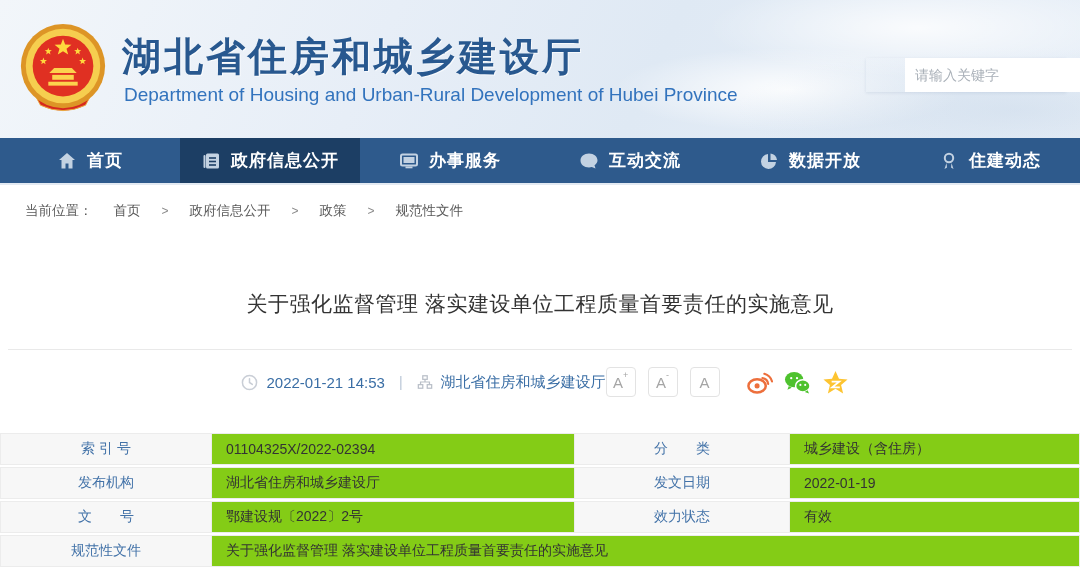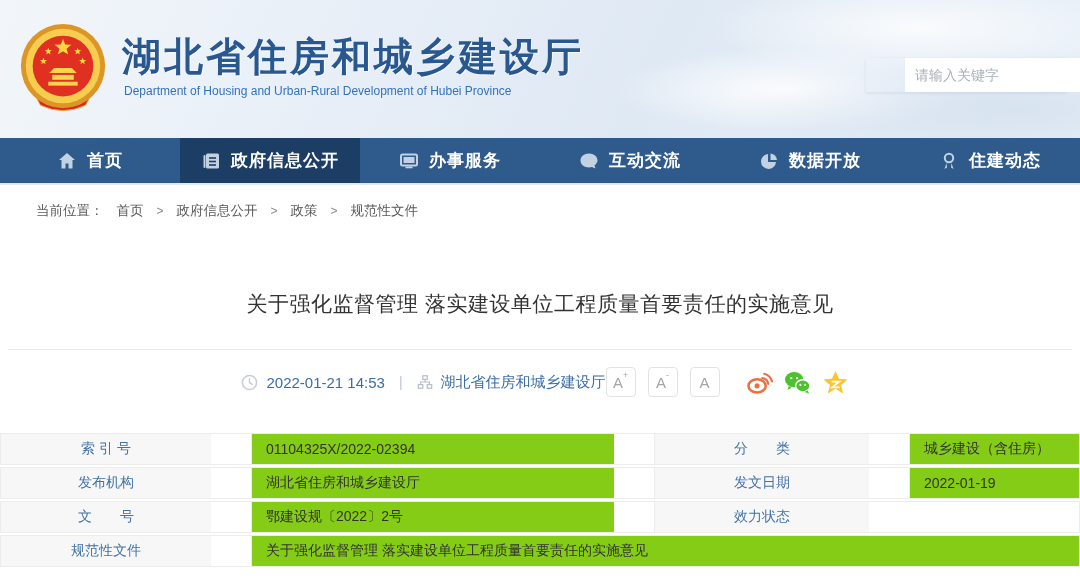--- a/index.html
+++ b/index.html
@@ -11,38 +11,38 @@
     background:linear-gradient(115deg,#f2f6fa 0%,#e7eef7 35%,#dfe9f4 60%,#e9f0f8 100%); }
   .header::before { content:""; position:absolute; right:0; top:0; width:60%; height:100%;
     background:
       radial-gradient(ellipse 300px 70px at 75% 20%, rgba(255,255,255,.8), rgba(255,255,255,0) 70%),
       radial-gradient(ellipse 400px 90px at 90% 80%, rgba(186,205,226,.35), rgba(255,255,255,0) 70%),
       radial-gradient(ellipse 250px 60px at 55% 65%, rgba(255,255,255,.9), rgba(255,255,255,0) 70%);
     pointer-events:none; }
   .emblem { position:absolute; left:16px; top:22px; width:94px; height:94px; }
   .site-title { position:absolute; left:122px; top:30px; font-size:39px; font-weight:bold;
     color:#28588f; letter-spacing:3px; text-shadow:1px 1px 0 rgba(255,255,255,.7); }
-  .site-subtitle { position:absolute; left:124px; top:84px; font-size:12px; color:#3273bd; }
+  .site-subtitle { position:absolute; left:124px; top:84px; font-size:19px; color:#3273bd; }
   .search-box { position:absolute; right:14px; top:58px; width:200px; height:34px; display:flex;
     box-shadow:0 1px 3px rgba(60,90,130,.12);padding-left:39px; }
   .search-box input { flex:1; border:none; outline:none; padding:0 10px; font-size:14px;
     color:#333; background:#fff; }
   .search-box input::placeholder { color:#a9b0b8; }
   .search-btn { width:34px; height:34px; border:none; background:#f7a62e; cursor:pointer;
     display:flex; align-items:center; justify-content:center; }
 
   
   .nav { height:47px; background:#2e5a8c; display:flex; border-bottom:2px solid #e3eaf2; }
   .nav-item { flex:1; display:flex; align-items:center; justify-content:center; gap:10px;
     color:#fff; font-size:17px; font-weight:bold; cursor:pointer; letter-spacing:1px; }
   .nav-item.active { background:#1c3e64; }
   .nav-item svg { width:20px; height:20px; }
 
   
-  .breadcrumb { margin:17px 0 0 36px; font-size:13.5px; color:#595959; display:flex; gap:13px;
+  .breadcrumb { margin:17px 0 0 25px; font-size:13.5px; color:#595959; display:flex; gap:21px;
     align-items:center; }
   .breadcrumb a { color:#595959; text-decoration:none; cursor:pointer; }
   .crumb-sep { color:#8a8a8a; font-size:12px; }
 
   
   .article-title { margin-top:70px; text-align:center; font-size:21px; color:#333;
     font-weight:500; letter-spacing:.5px; }
   .divider { margin:31px 8px 0 8px; border:none; border-top:1px solid #e9e9e9; }
   .meta-row { margin:17px 14px 0 14px; display:flex; align-items:center; justify-content:center; }
   .meta-left { display:flex; align-items:center; gap:8px; font-size:15px; color:#3a6ea5;
@@ -50,21 +50,21 @@
   .meta-sep { color:#b9c6d6; margin:0 6px; font-size:14px; }
   .meta-right { display:flex; align-items:center; gap:12px; }
   .font-btn { width:30px; height:30px; border:1px solid #e3e3e3; border-radius:4px; background:#fff;
     color:#a5a5a5; font-size:15px; cursor:pointer; line-height:1; position:relative; }
   .font-btn sup { font-size:9px; position:relative; top:-4px; }
   .share-icons { display:flex; align-items:center; gap:11px; margin-left:14px; }
   .share-icons svg { width:27px; height:27px; cursor:pointer; }
 
   
   .doc-info { margin-top:36px; display:flex; flex-direction:column; gap:2px; }
-  .doc-row { display:grid; grid-template-columns:210px 363px 215px 1fr; border:1px solid #ececec;gap:40px; }
+  .doc-row { display:grid; grid-template-columns:210px 363px 215px 1fr; border:1px solid #ececec; }
   .doc-row.span { grid-template-columns:210px 1fr; }
   .doc-cell { height:30px; display:flex; align-items:center; font-size:14px; }
   .doc-label { background:#f7f7f7; color:#4272a8; justify-content:center; white-space:pre; }
   .doc-value { background:#84cc16; color:#333; padding-left:14px; border-left:1px solid #ececec; }
 </style>
 </head>
 <body>
 
 <div class="header">
   <svg class="emblem" viewBox="0 0 96 96">
@@ -215,18 +215,19 @@
   <div class="doc-row">
     <div class="doc-cell doc-label">发布机构</div>
     <div class="doc-cell doc-value">湖北省住房和城乡建设厅</div>
     <div class="doc-cell doc-label" style="border-left:1px solid #ececec;">发文日期</div>
     <div class="doc-cell doc-value">2022-01-19</div>
   </div>
   <div class="doc-row">
     <div class="doc-cell doc-label">文　　号</div>
     <div class="doc-cell doc-value">鄂建设规〔2022〕2号</div>
     <div class="doc-cell doc-label" style="border-left:1px solid #ececec;">效力状态</div>
+    <div class="doc-cell doc-value">有效</div>
   </div>
   <div class="doc-row span">
     <div class="doc-cell doc-label">规范性文件</div>
     <div class="doc-cell doc-value">关于强化监督管理 落实建设单位工程质量首要责任的实施意见</div>
   </div>
 </div>
 
 </body></html>

